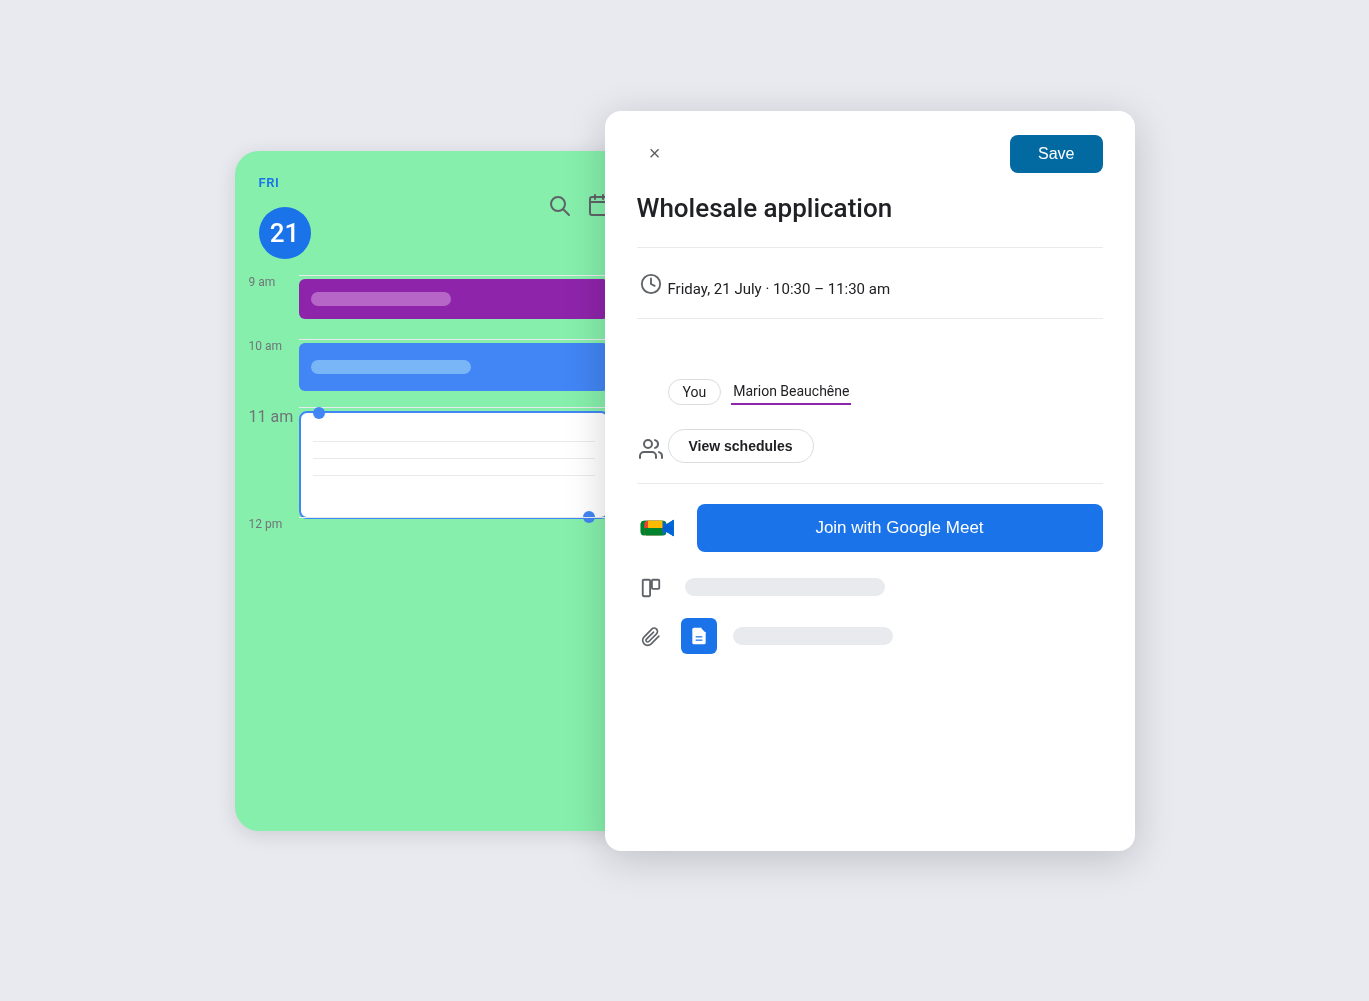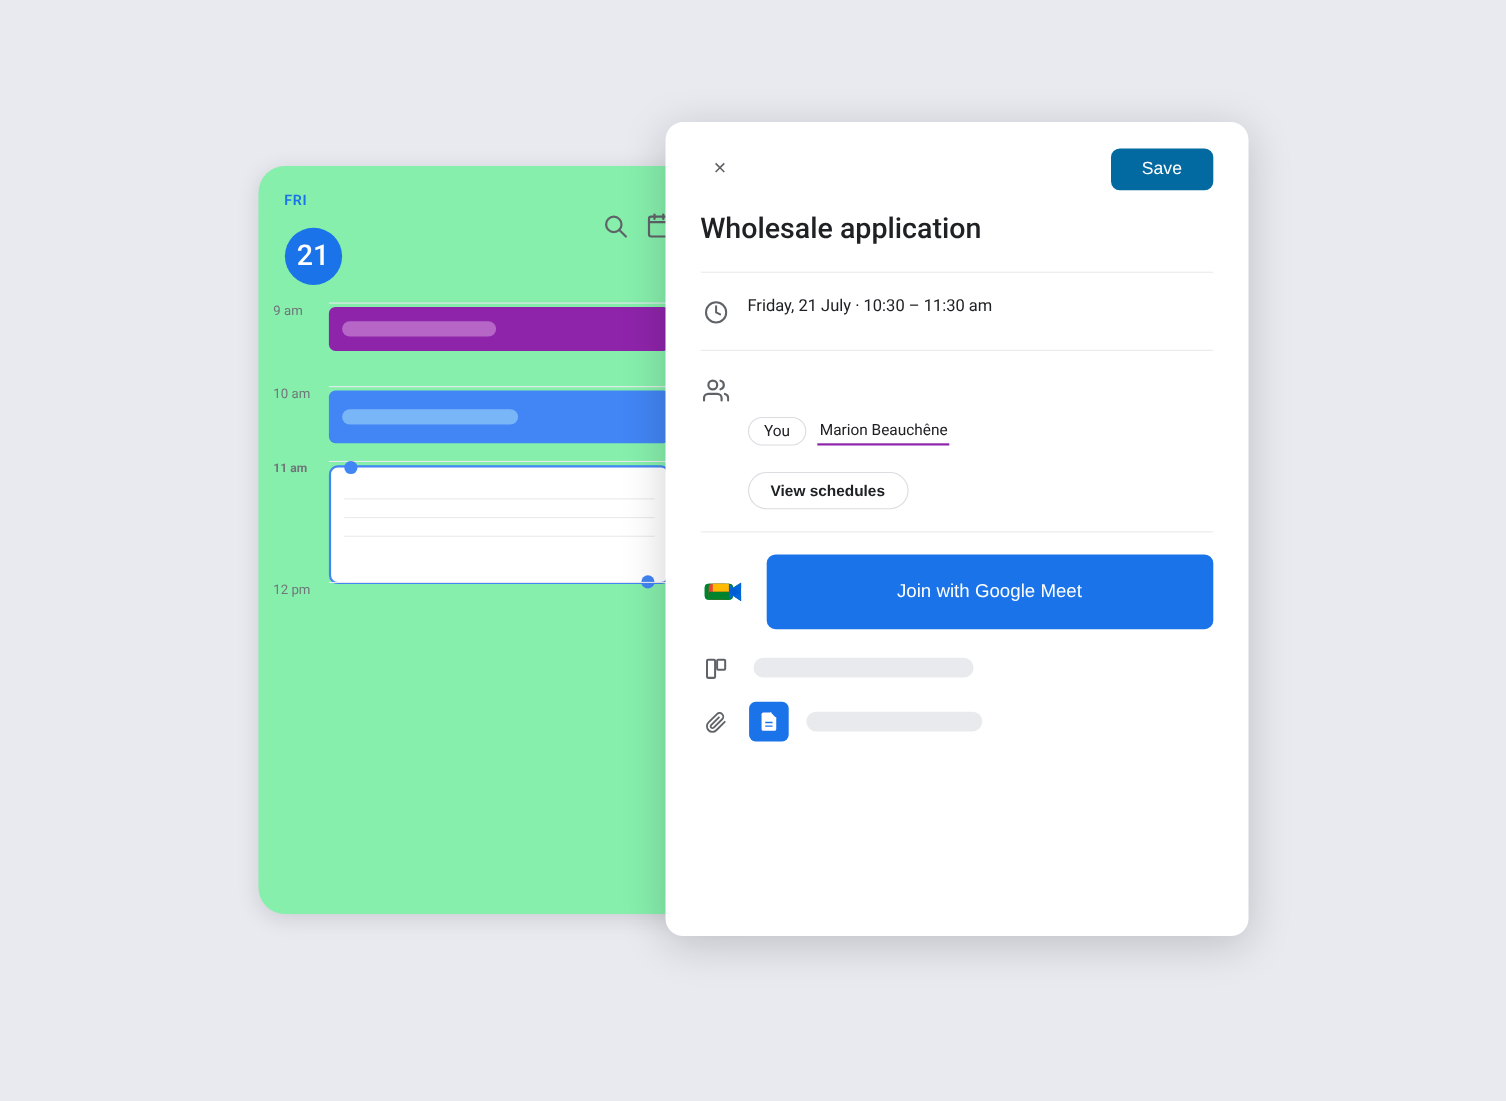--- a/index.html
+++ b/index.html
@@ -199,22 +199,22 @@
     }
 
     .divider {
       height: 1px;
       background: #e8eaed;
       margin: 16px 0;
     }
 
     .detail-row {
       display: flex;
-      align-items: flex-start;
-      gap: 15px;
+      align-items: flex-end;
+      gap: 3px;
       margin: 20px 0;
     }
 
     .detail-icon {
       width: 28px;
       height: 28px;
       display: flex;
       align-items: center;
       justify-content: center;
       color: #5f6368;
@@ -281,21 +281,21 @@
       width: 44px;
       height: 44px;
       flex-shrink: 0;
     }
 
     .join-meet-btn {
       background: #1a73e8;
       color: white;
       border: none;
       border-radius: 8px;
-      padding: 24px 32px;
+      padding: 14px 32px;
       font-size: 17px;
       font-weight: 500;
       cursor: pointer;
       flex: 1;
     }
 
     .location-row {
       display: flex;
       align-items: center;
       gap: 20px;
@@ -379,31 +379,31 @@
 
       <div style="position:relative; height:64px;margin-top:24px;">
         <div style="position:absolute;left:-50px;top:0;font-size:12px;color:#70757a;">9 am</div>
         <div style="position:absolute;top:0;left:0;right:0;height:1px;background:#e8eaed;"></div>
 
         <div class="event-block purple-event" style="position:absolute;top:4px;left:0;width:310px;height:40px;">
           <div class="event-inner purple-inner"></div>
         </div>
       </div>
 
-      <div style="position:relative; height:68px;margin-top:12px;">
+      <div style="position:relative; height:68px;">
         <div style="position:absolute;left:-50px;top:0;font-size:12px;color:#70757a;">10 am</div>
         <div style="position:absolute;top:0;left:0;right:0;height:1px;background:#e8eaed;"></div>
 
         <div class="event-block blue-event" style="position:absolute;top:4px;left:0;width:310px;height:48px;">
           <div class="event-inner" style="background:#90caf9;width:160px;height:14px;border-radius:8px;opacity:0.7;"></div>
         </div>
       </div>
 
       <div style="position:relative; height:110px;">
-        <div style="position:absolute;left:-50px;top:0;font-size:11px;color:#70757a;font-weight:bold;">11 am</div>
+        <div style="position:absolute;left:-50px;top:0;font-size:16px;color:#70757a;">11 am</div>
         <div style="position:absolute;top:0;left:0;right:0;height:1px;background:#e8eaed;"></div>
 
         <div class="selected-event" style="position:absolute;top:4px;left:0;">
           <div class="selected-dot-top"></div>
           <div class="selected-lines">
             <div class="selected-line"></div>
             <div class="selected-line"></div>
             <div class="selected-line"></div>
           </div>
           <div class="selected-dot-bottom"></div>

